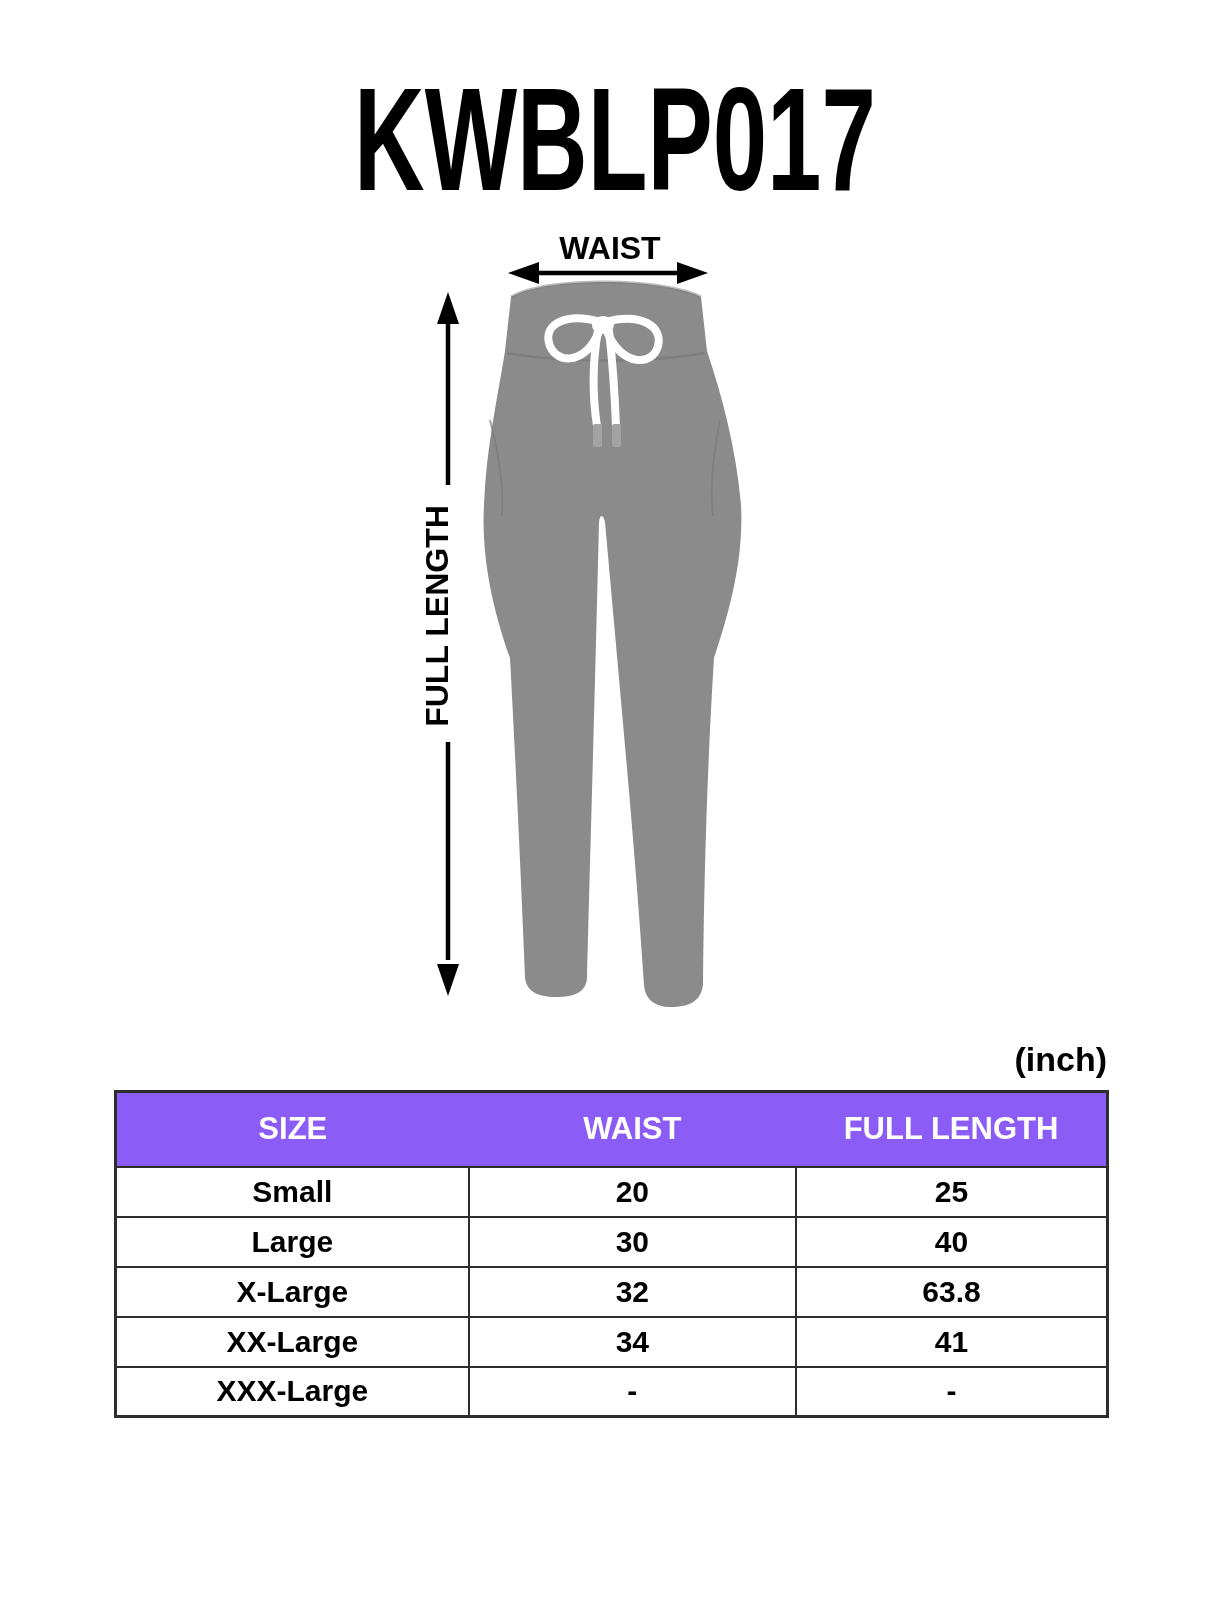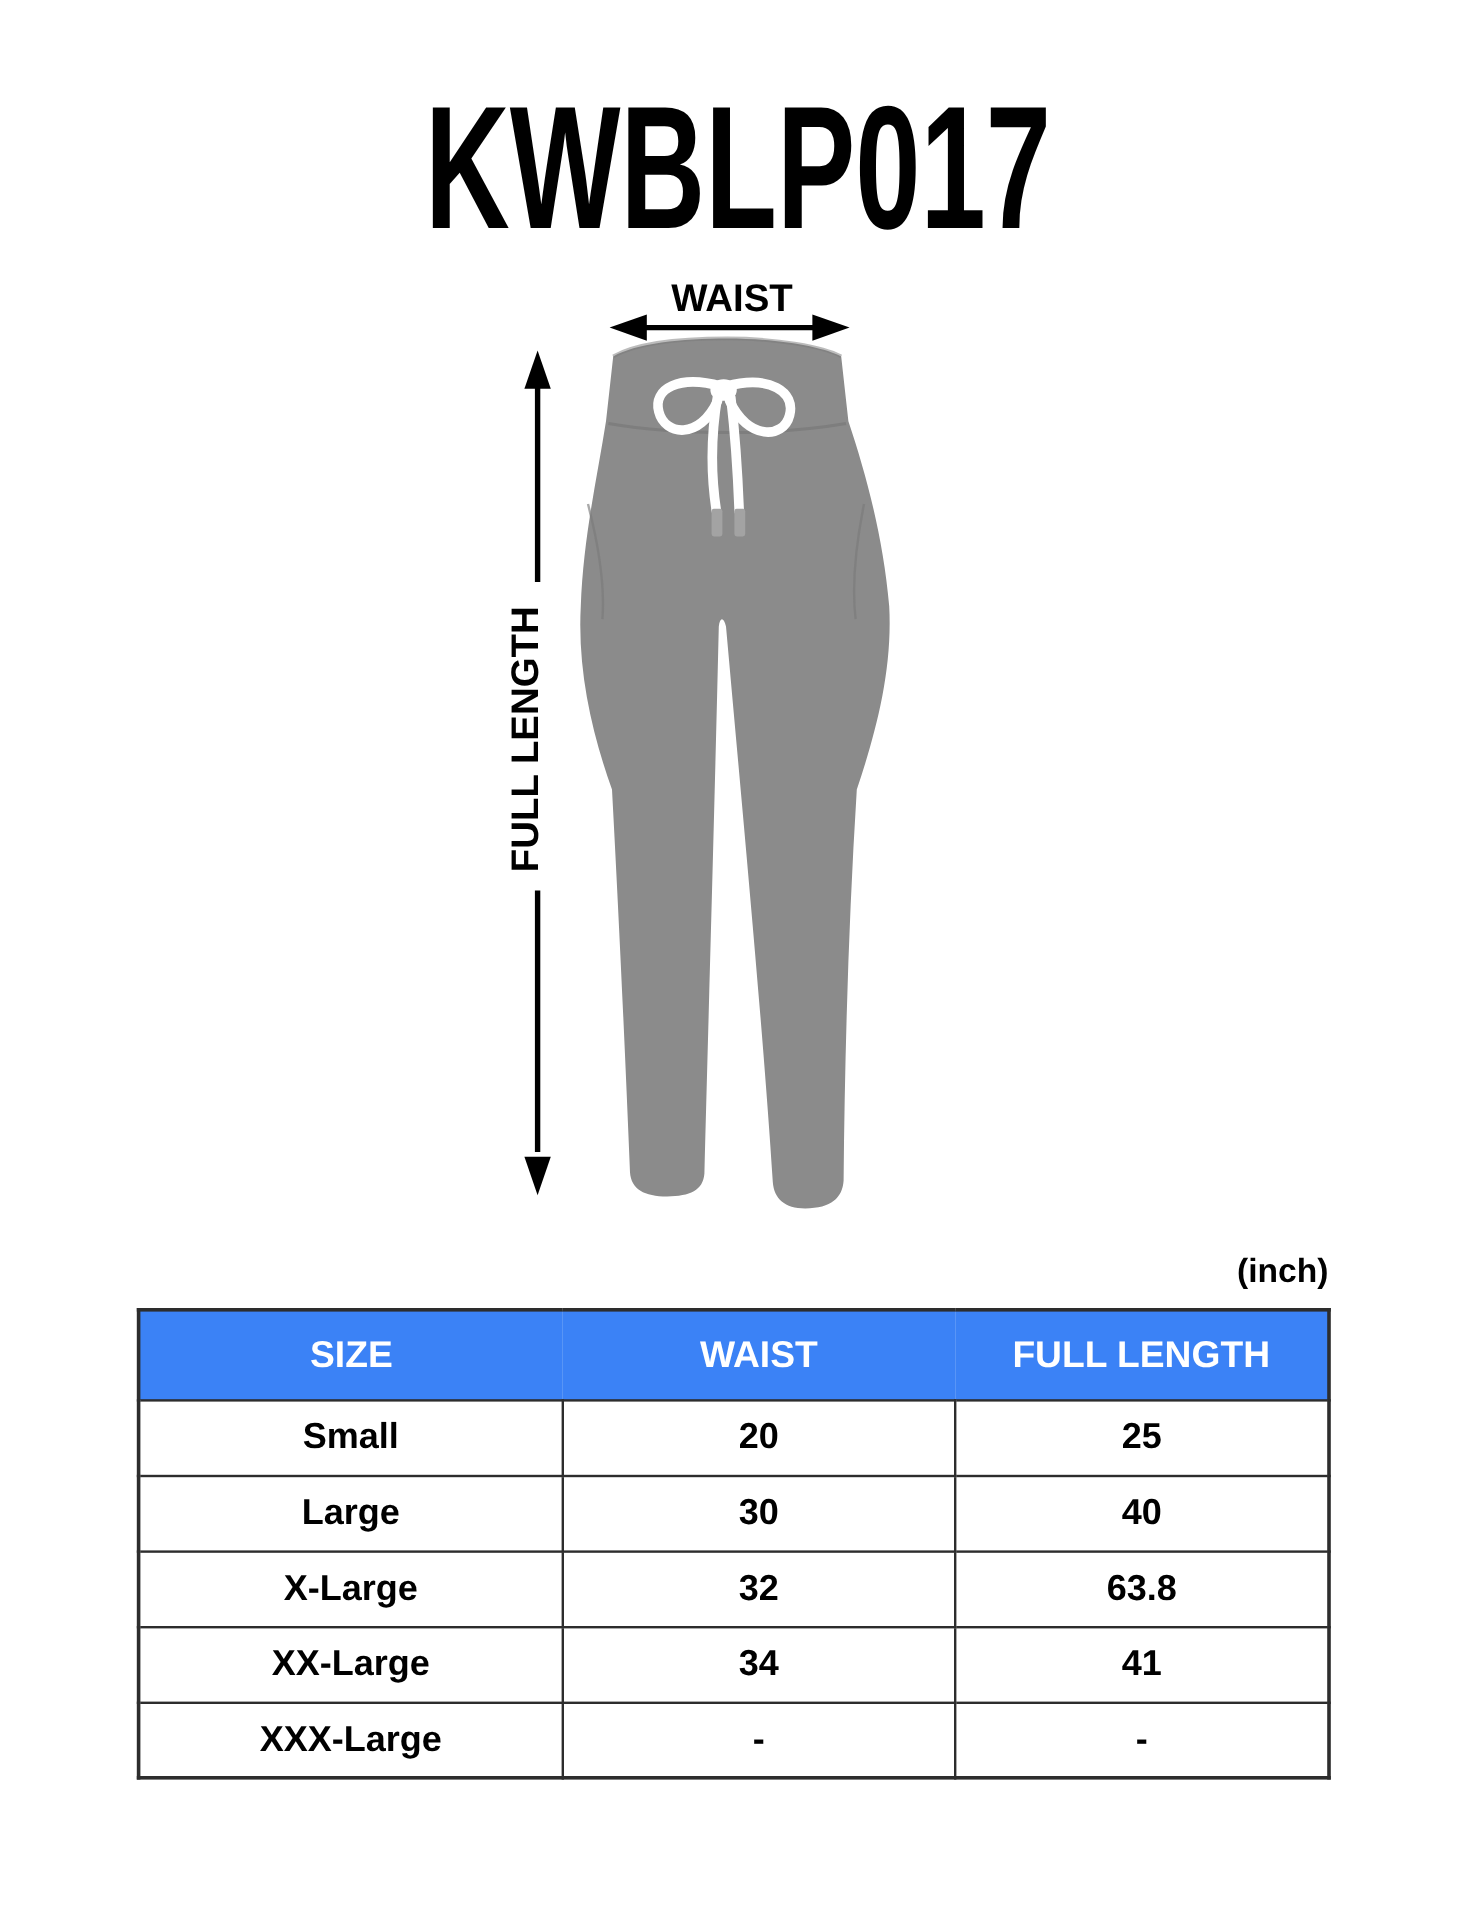--- a/index.html
+++ b/index.html
@@ -46,49 +46,49 @@
   .pants-top-edge { fill:none; stroke:#7a7a7a; stroke-width:3; opacity:0.5; }
   .pocket-seam { fill:none; stroke:#7b7b7b; stroke-width:2; opacity:0.65; }
   .drawstring { fill:none; stroke:#ffffff; stroke-width:8; stroke-linecap:round; }
   .drawstring-knot { fill:#ffffff; }
   .aglet { fill:#a3a3a3; }
 
   
   .unit-label {
     position:absolute;
     top:1040px; right:123px;
-    font-size:28px;
+    font-size:34px;
     font-weight:bold;
     line-height:38px;
   }
 
   
   table.size-table {
     position:absolute;
     left:114px; top:1090px;
     width:995px;
     border-collapse:collapse;
     table-layout:fixed;
     border:3px solid #2d2d2d;
   }
   table.size-table col.col-size   { width:35.6%; }
   table.size-table col.col-waist  { width:33.0%; }
   table.size-table col.col-length { width:31.4%; }
   table.size-table th {
-    background:#3b82f6;
+    background:#8b5cf6;
     color:#fff;
     height:75px;
     font-size:31px;
     font-weight:bold;
     text-align:center;
     vertical-align:middle;
     border:none;
   }
   table.size-table td {
-    height:63px;
+    height:50px;
     font-size:30px;
     font-weight:bold;
     text-align:center;
     vertical-align:middle;
     border:2px solid #2d2d2d;
     background:#fff;
   }
 </style>
 </head>
 <body>

